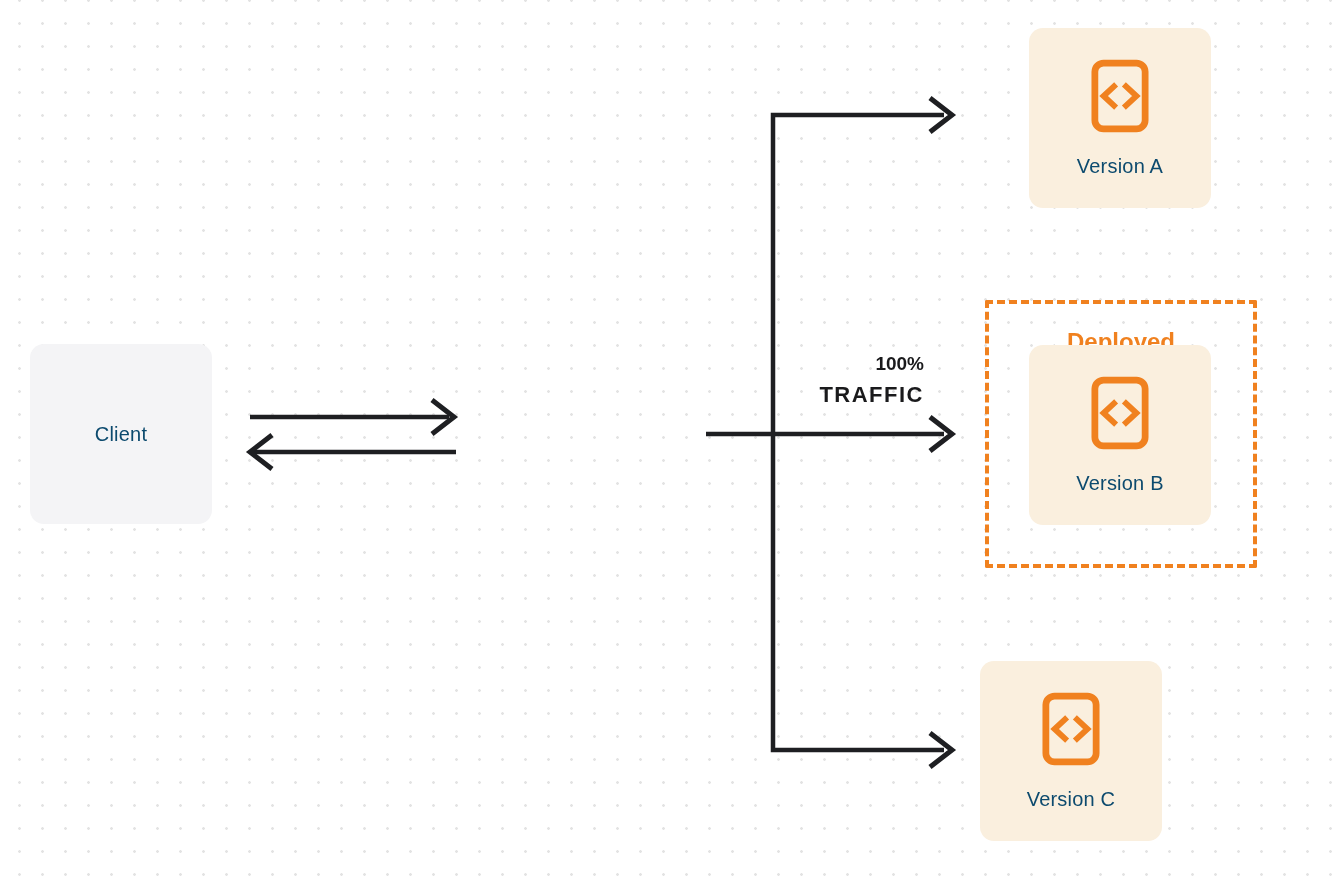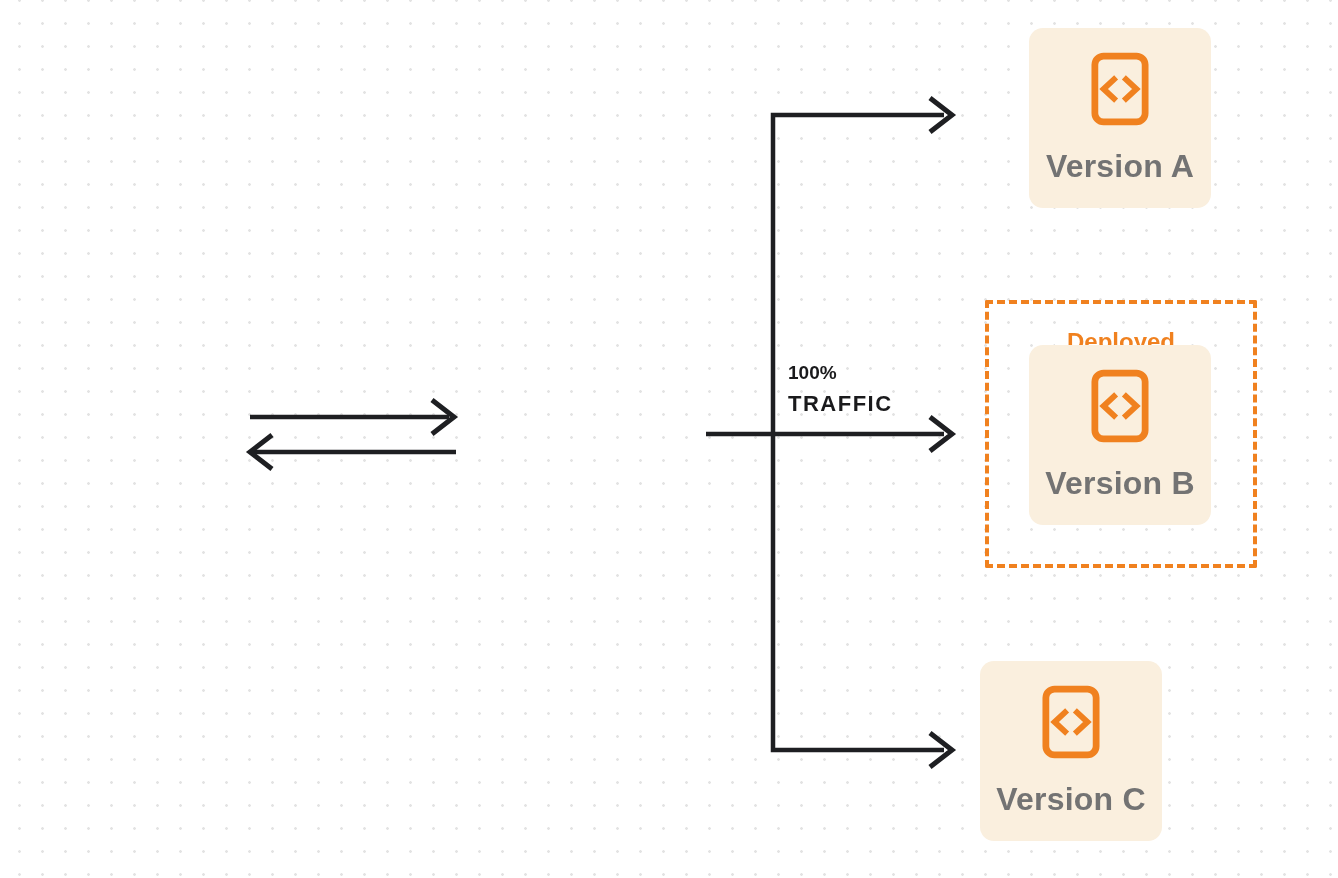--- a/index.html
+++ b/index.html
@@ -35,23 +35,23 @@
   }
   .node {
     position: absolute;
     border-radius: 14px;
     display: flex;
     flex-direction: column;
     align-items: center;
     justify-content: center;
   }
   .node-label {
-    font-size: 32px;
-    font-weight: 700;
-    color: #737373;
+    font-size: 20px;
+    font-weight: 400;
+    color: #0c4a6e;
     letter-spacing: 0.2px;
     white-space: nowrap;
   }
   .client-node {
     left: 30px; top: 344px;
     width: 182px; height: 180px;
     background: #f4f4f6;
   }
   .worker-node {
     left: 492px; top: 345px;
@@ -83,23 +83,23 @@
     padding: 0 12px;
     font-size: 24px;
     font-weight: 700;
     color: #f0811f;
     line-height: 1.25;
     white-space: nowrap;
     margin-top: 39px;
   }
   .traffic-label {
     position: absolute;
-    left: 788px; top: 357px;
+    left: 788px; top: 348px;
     width: 136px;
-    text-align: left;
+    text-align: right;
     color: #1a1a1c;
   }
   .traffic-line1 {
     font-size: 19px;
     font-weight: 700;
     line-height: 31px;
   }
   .traffic-line2 {
     font-size: 22px;
     font-weight: 700;
@@ -124,20 +124,23 @@
     </g>
     <g>
       <path d="M944,115 H773 V750 H944"></path>
       <path d="M706,434 H944"></path>
       <path class="head" d="M930,98 L952,115 L930,132"></path>
       <path class="head" d="M930,417 L952,434 L930,451"></path>
       <path class="head" d="M930,733 L952,750 L930,767"></path>
     </g>
   </svg>
 
+  <div class="node client-node">
+    <span class="node-label">Client</span>
+  </div>
 
 
   <div class="traffic-label">
     <div class="traffic-line1">100%</div>
     <div class="traffic-line2">TRAFFIC</div>
   </div>
 
   <div class="deployed-frame">
     <span class="deployed-label">Deployed</span>
   </div>

